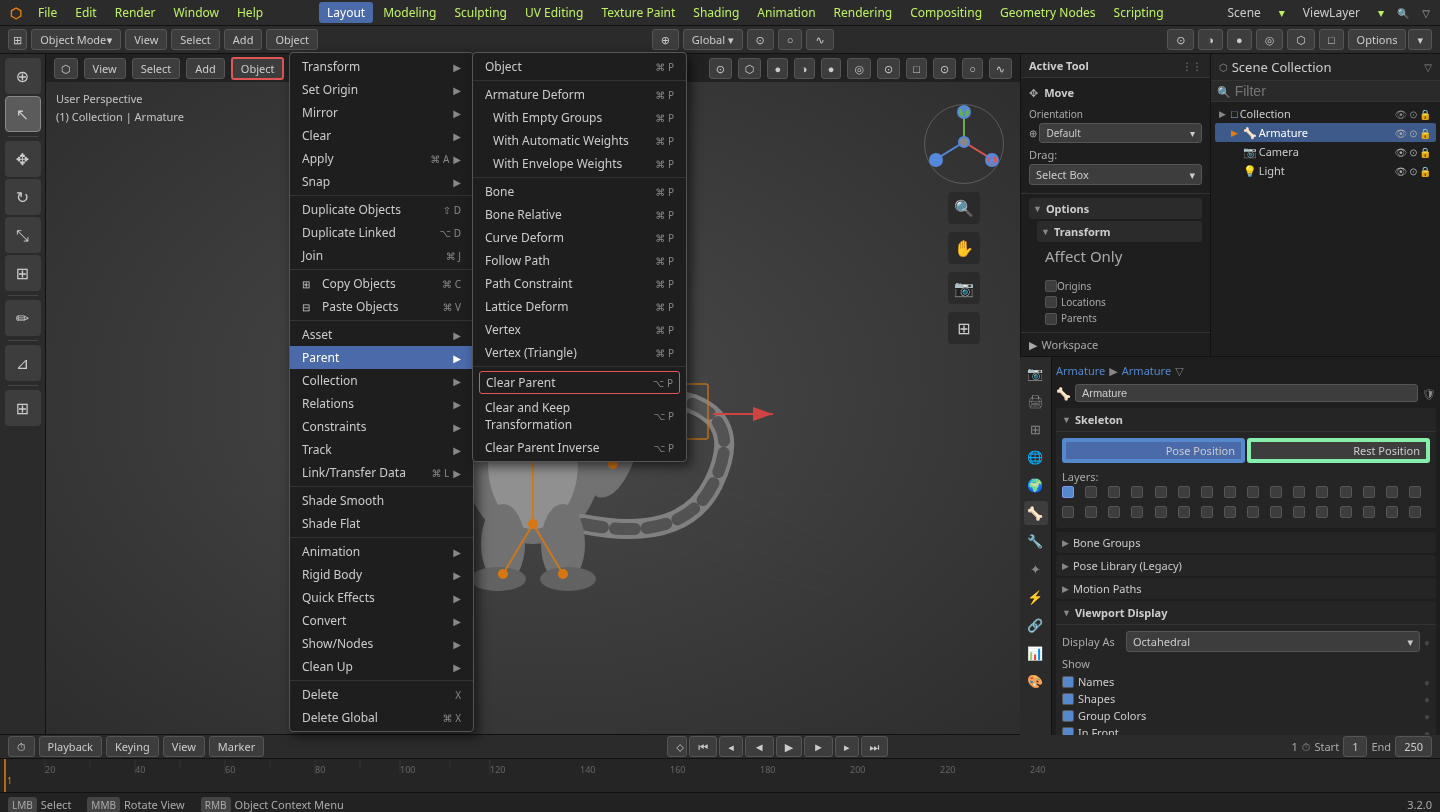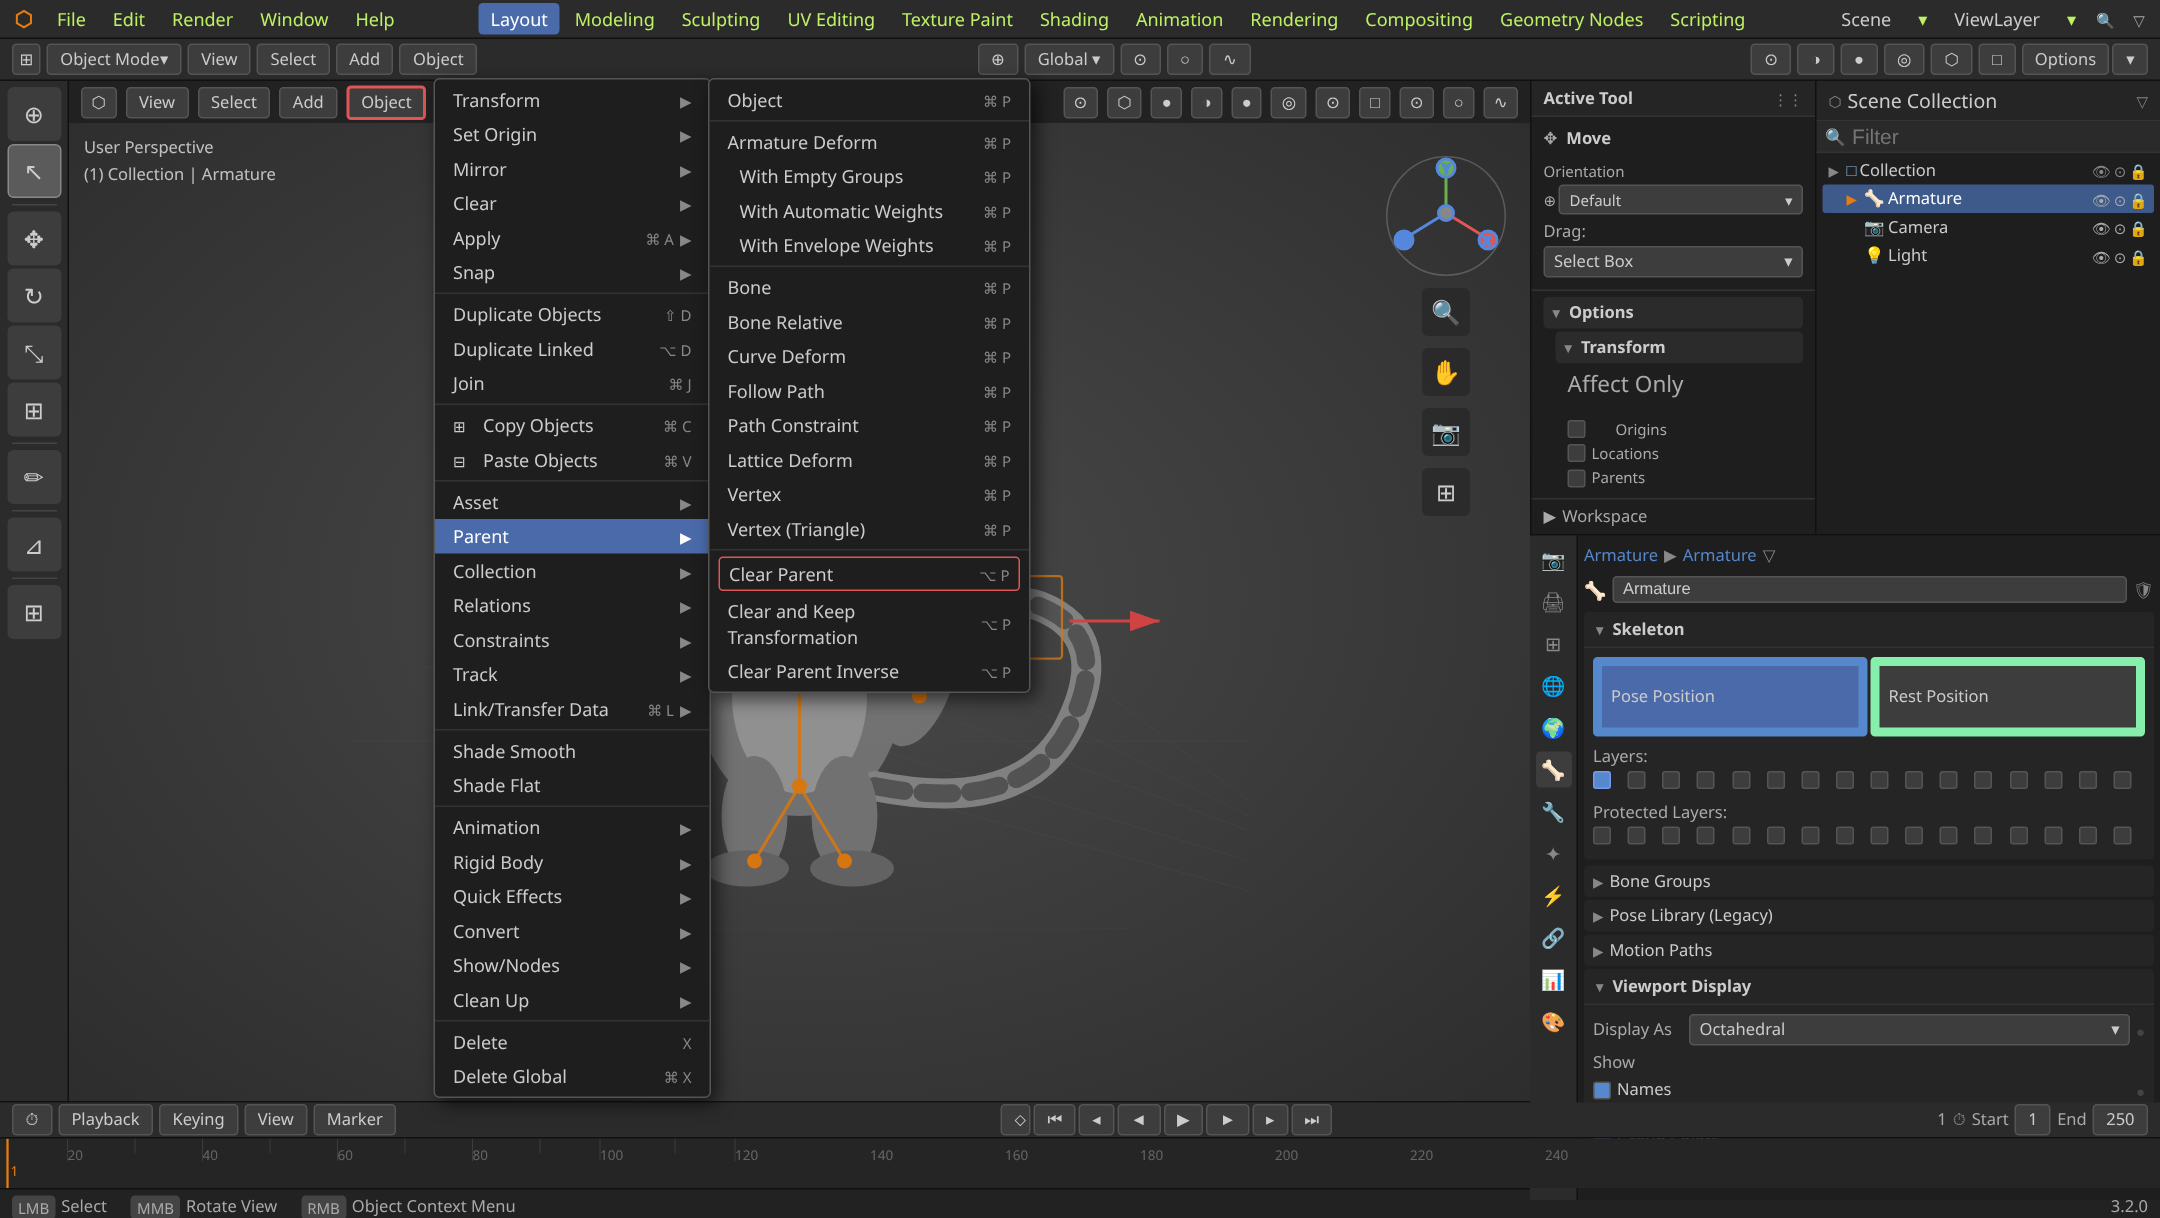--- a/index.html
+++ b/index.html
@@ -153,27 +153,27 @@
       cursor: pointer;
       background: #2b2b2b;
       border-radius: 3px;
       margin-bottom: 2px;
     }
     .toggle-arrow { font-size: 9px; color: #888; }
     .toggle-label { font-size: 11px; font-weight: bold; color: #ccc; }
     .prop-btn {
       flex: 1;
       background: #3d3d3d;
-      border: 6px solid #86efac;
+      border: 4px solid #86efac;
       border-radius: 3px;
-      padding: 13px 6px;
+      padding: 1px 6px;
       color: #ccc;
       cursor: pointer;
       font-size: 11px;
-      text-align: left;
+      text-align: right;
     }
     .prop-btn.active { background: #4a6aaa; border-color: #5588cc; }
     .prop-checkbox { width: 12px; height: 12px; background: #3d3d3d; border: 1px solid #555; border-radius: 2px; }
     .prop-checkbox.checked { background: #5588cc; }
 
     
     .timeline {
       height: 58px;
       background: #1e1e1e;
       border-top: 1px solid #111;
@@ -588,21 +588,21 @@
           <div class="prop-section-toggle">
             <span class="toggle-arrow">▼</span>
             <span class="toggle-label">Options</span>
           </div>
           <div class="prop-section-toggle" style="margin-left:8px;">
             <span class="toggle-arrow">▼</span>
             <span class="toggle-label">Transform</span>
           </div>
           <div style="padding:2px 16px;">
             <div style="color:#aaa;font-size:15px;margin-bottom:12px;">Affect Only</div>
-            <div style="display:flex;align-items:center;gap:20px;padding:1px 0;">
+            <div style="display:flex;align-items:center;gap:0;padding:1px 0;">
               <div class="prop-checkbox"></div>
               <span style="color:#aaa;font-size:10px;">Origins</span>
             </div>
             <div style="display:flex;align-items:center;gap:4px;padding:1px 0;">
               <div class="prop-checkbox"></div>
               <span style="color:#aaa;font-size:10px;">Locations</span>
             </div>
             <div style="display:flex;align-items:flex-end;gap:4px;padding:1px 0;">
               <div class="prop-checkbox"></div>
               <span style="color:#aaa;font-size:10px;">Parents</span>
@@ -732,21 +732,20 @@
               <div style="width:12px;height:12px;background:#3d3d3d;border-radius:2px;border:1px solid #555;"></div>
               <div style="width:12px;height:12px;background:#3d3d3d;border-radius:2px;border:1px solid #555;"></div>
               <div style="width:12px;height:12px;background:#3d3d3d;border-radius:2px;border:1px solid #555;"></div>
               <div style="width:12px;height:12px;background:#3d3d3d;border-radius:2px;border:1px solid #555;"></div>
               <div style="width:12px;height:12px;background:#3d3d3d;border-radius:2px;border:1px solid #555;"></div>
               <div style="width:12px;height:12px;background:#3d3d3d;border-radius:2px;border:1px solid #555;"></div>
               <div style="width:12px;height:12px;background:#3d3d3d;border-radius:2px;border:1px solid #555;"></div>
               <div style="width:12px;height:12px;background:#3d3d3d;border-radius:2px;border:1px solid #555;"></div>
             </div>
 
-            <div style="font-size:11px;color:#aaa;margin-bottom:2px;">Protected Layers:</div>
             <div style="display:grid;grid-template-columns:repeat(16,1fr);gap:2px;margin-bottom:4px;">
               <div style="width:12px;height:12px;background:#3d3d3d;border-radius:2px;border:1px solid #555;"></div>
               <div style="width:12px;height:12px;background:#3d3d3d;border-radius:2px;border:1px solid #555;"></div>
               <div style="width:12px;height:12px;background:#3d3d3d;border-radius:2px;border:1px solid #555;"></div>
               <div style="width:12px;height:12px;background:#3d3d3d;border-radius:2px;border:1px solid #555;"></div>
               <div style="width:12px;height:12px;background:#3d3d3d;border-radius:2px;border:1px solid #555;"></div>
               <div style="width:12px;height:12px;background:#3d3d3d;border-radius:2px;border:1px solid #555;"></div>
               <div style="width:12px;height:12px;background:#3d3d3d;border-radius:2px;border:1px solid #555;"></div>
               <div style="width:12px;height:12px;background:#3d3d3d;border-radius:2px;border:1px solid #555;"></div>
               <div style="width:12px;height:12px;background:#3d3d3d;border-radius:2px;border:1px solid #555;"></div>

